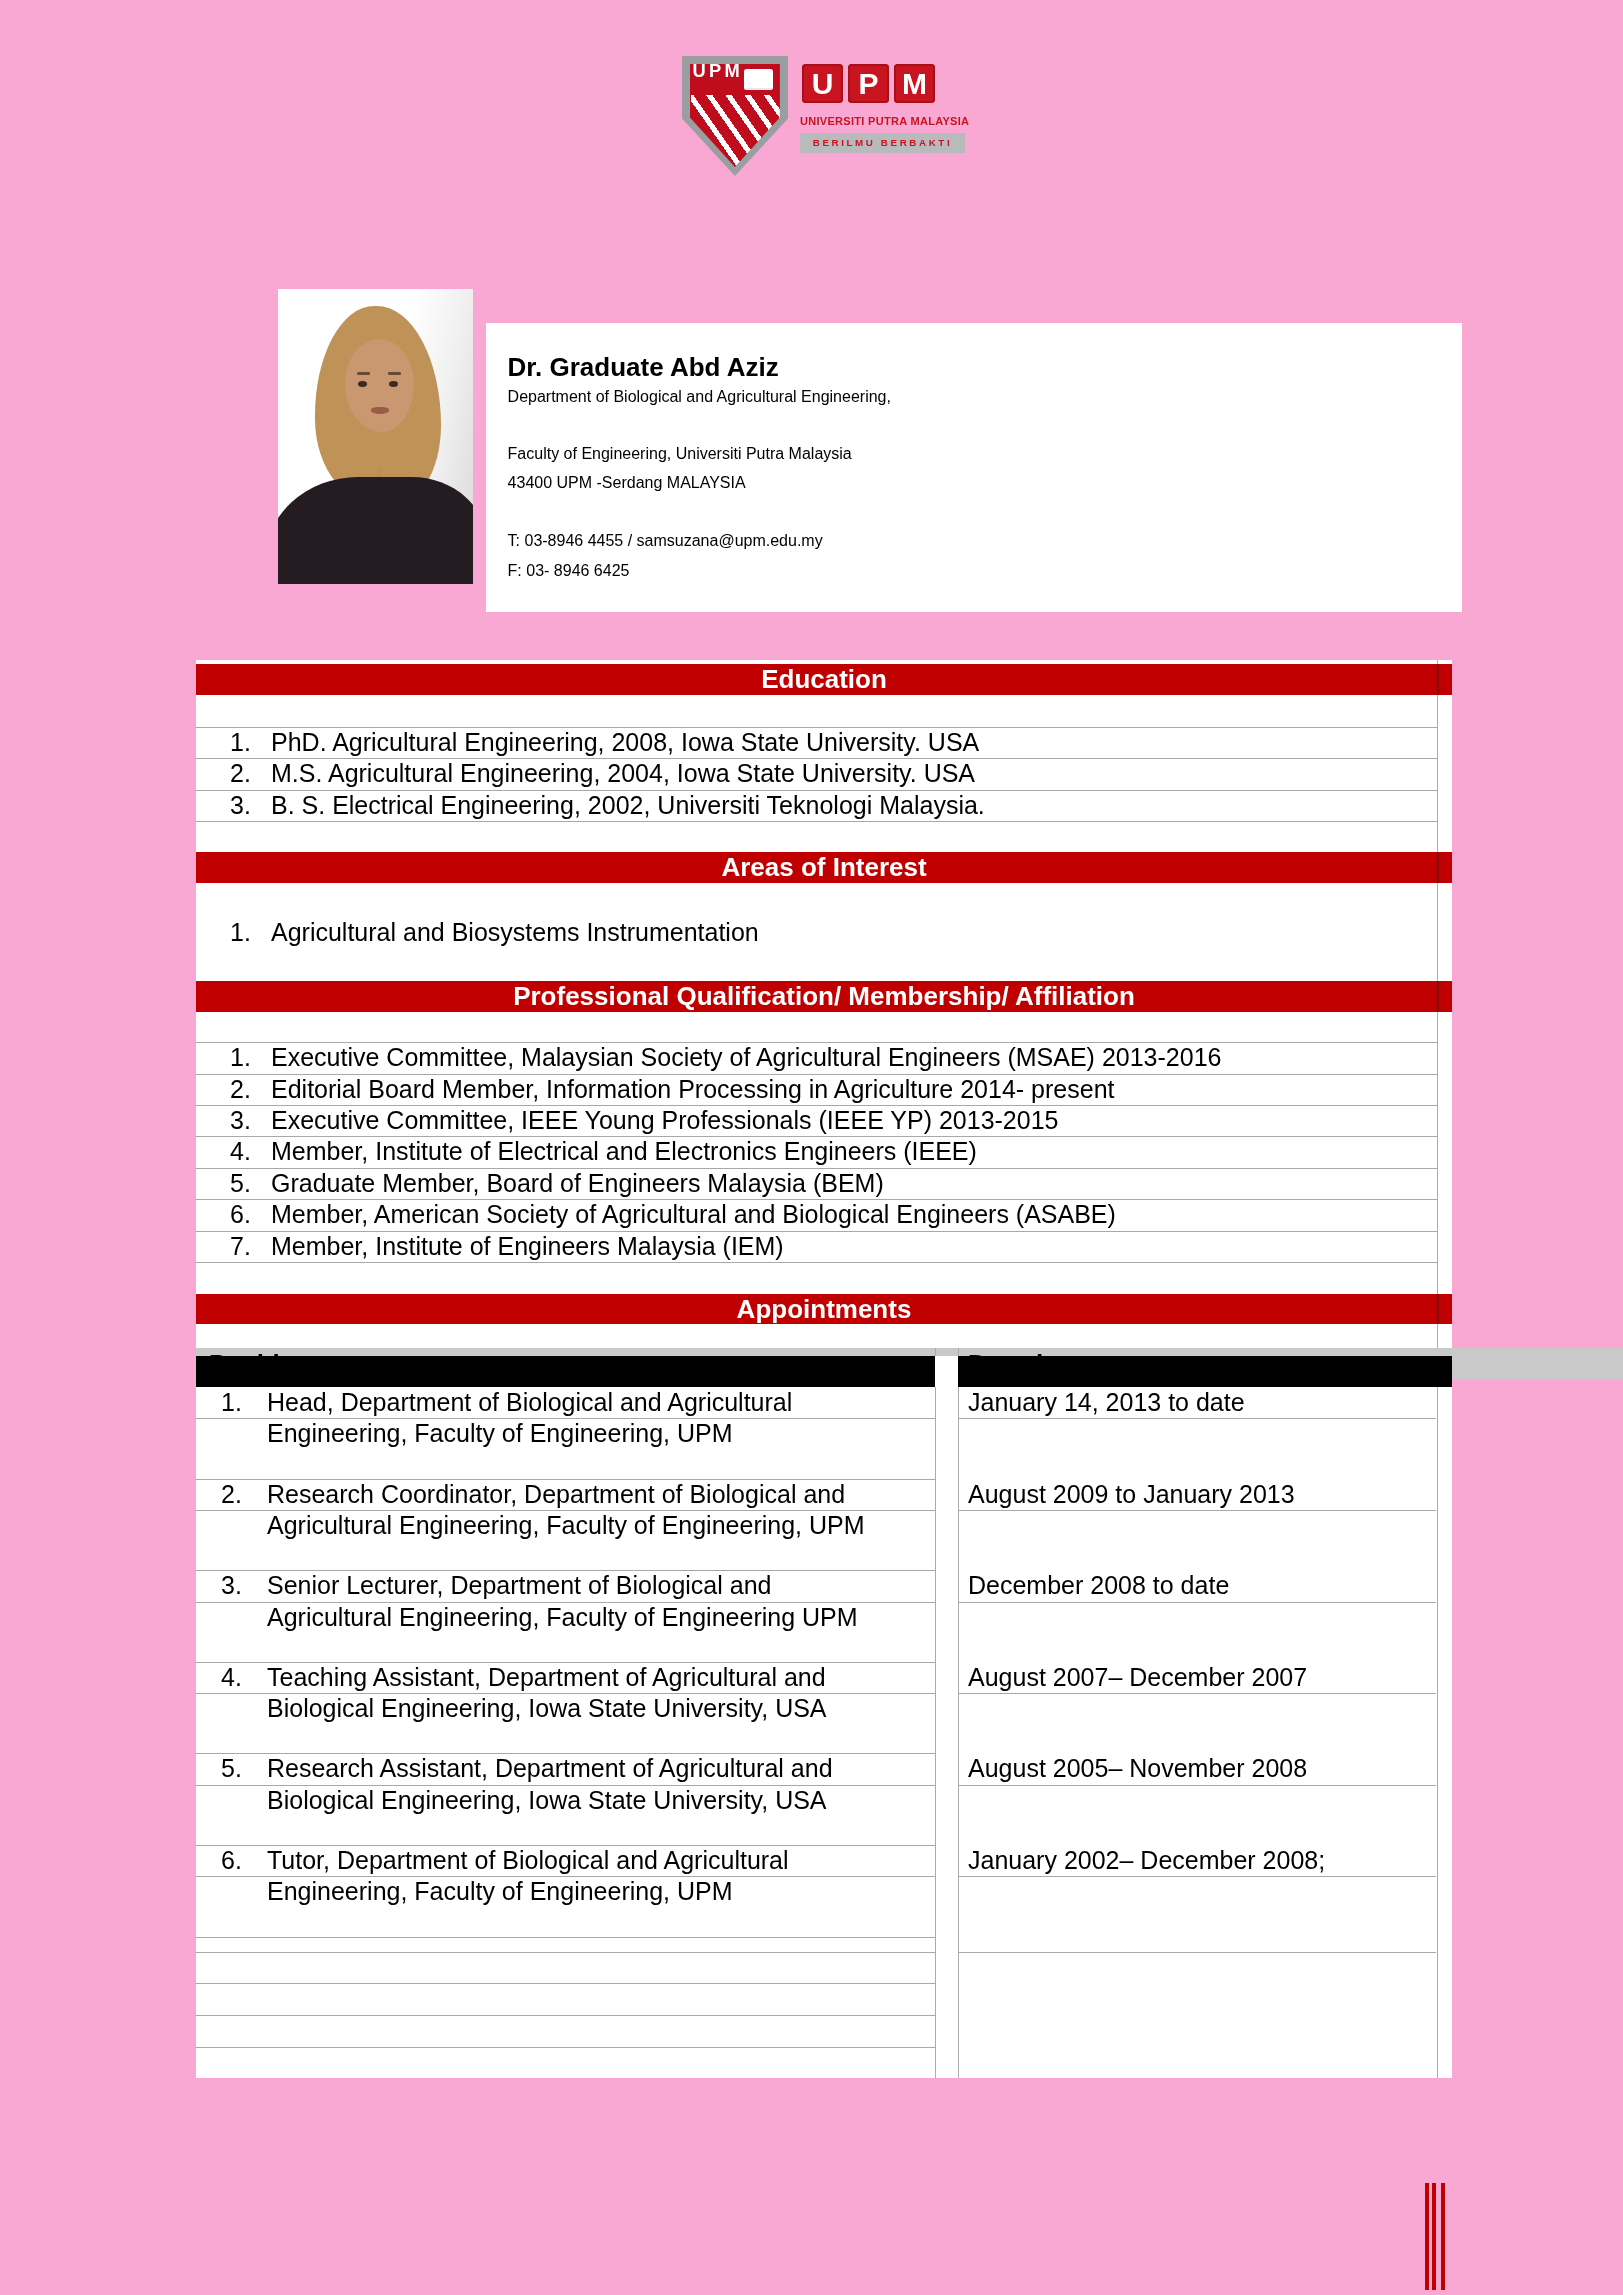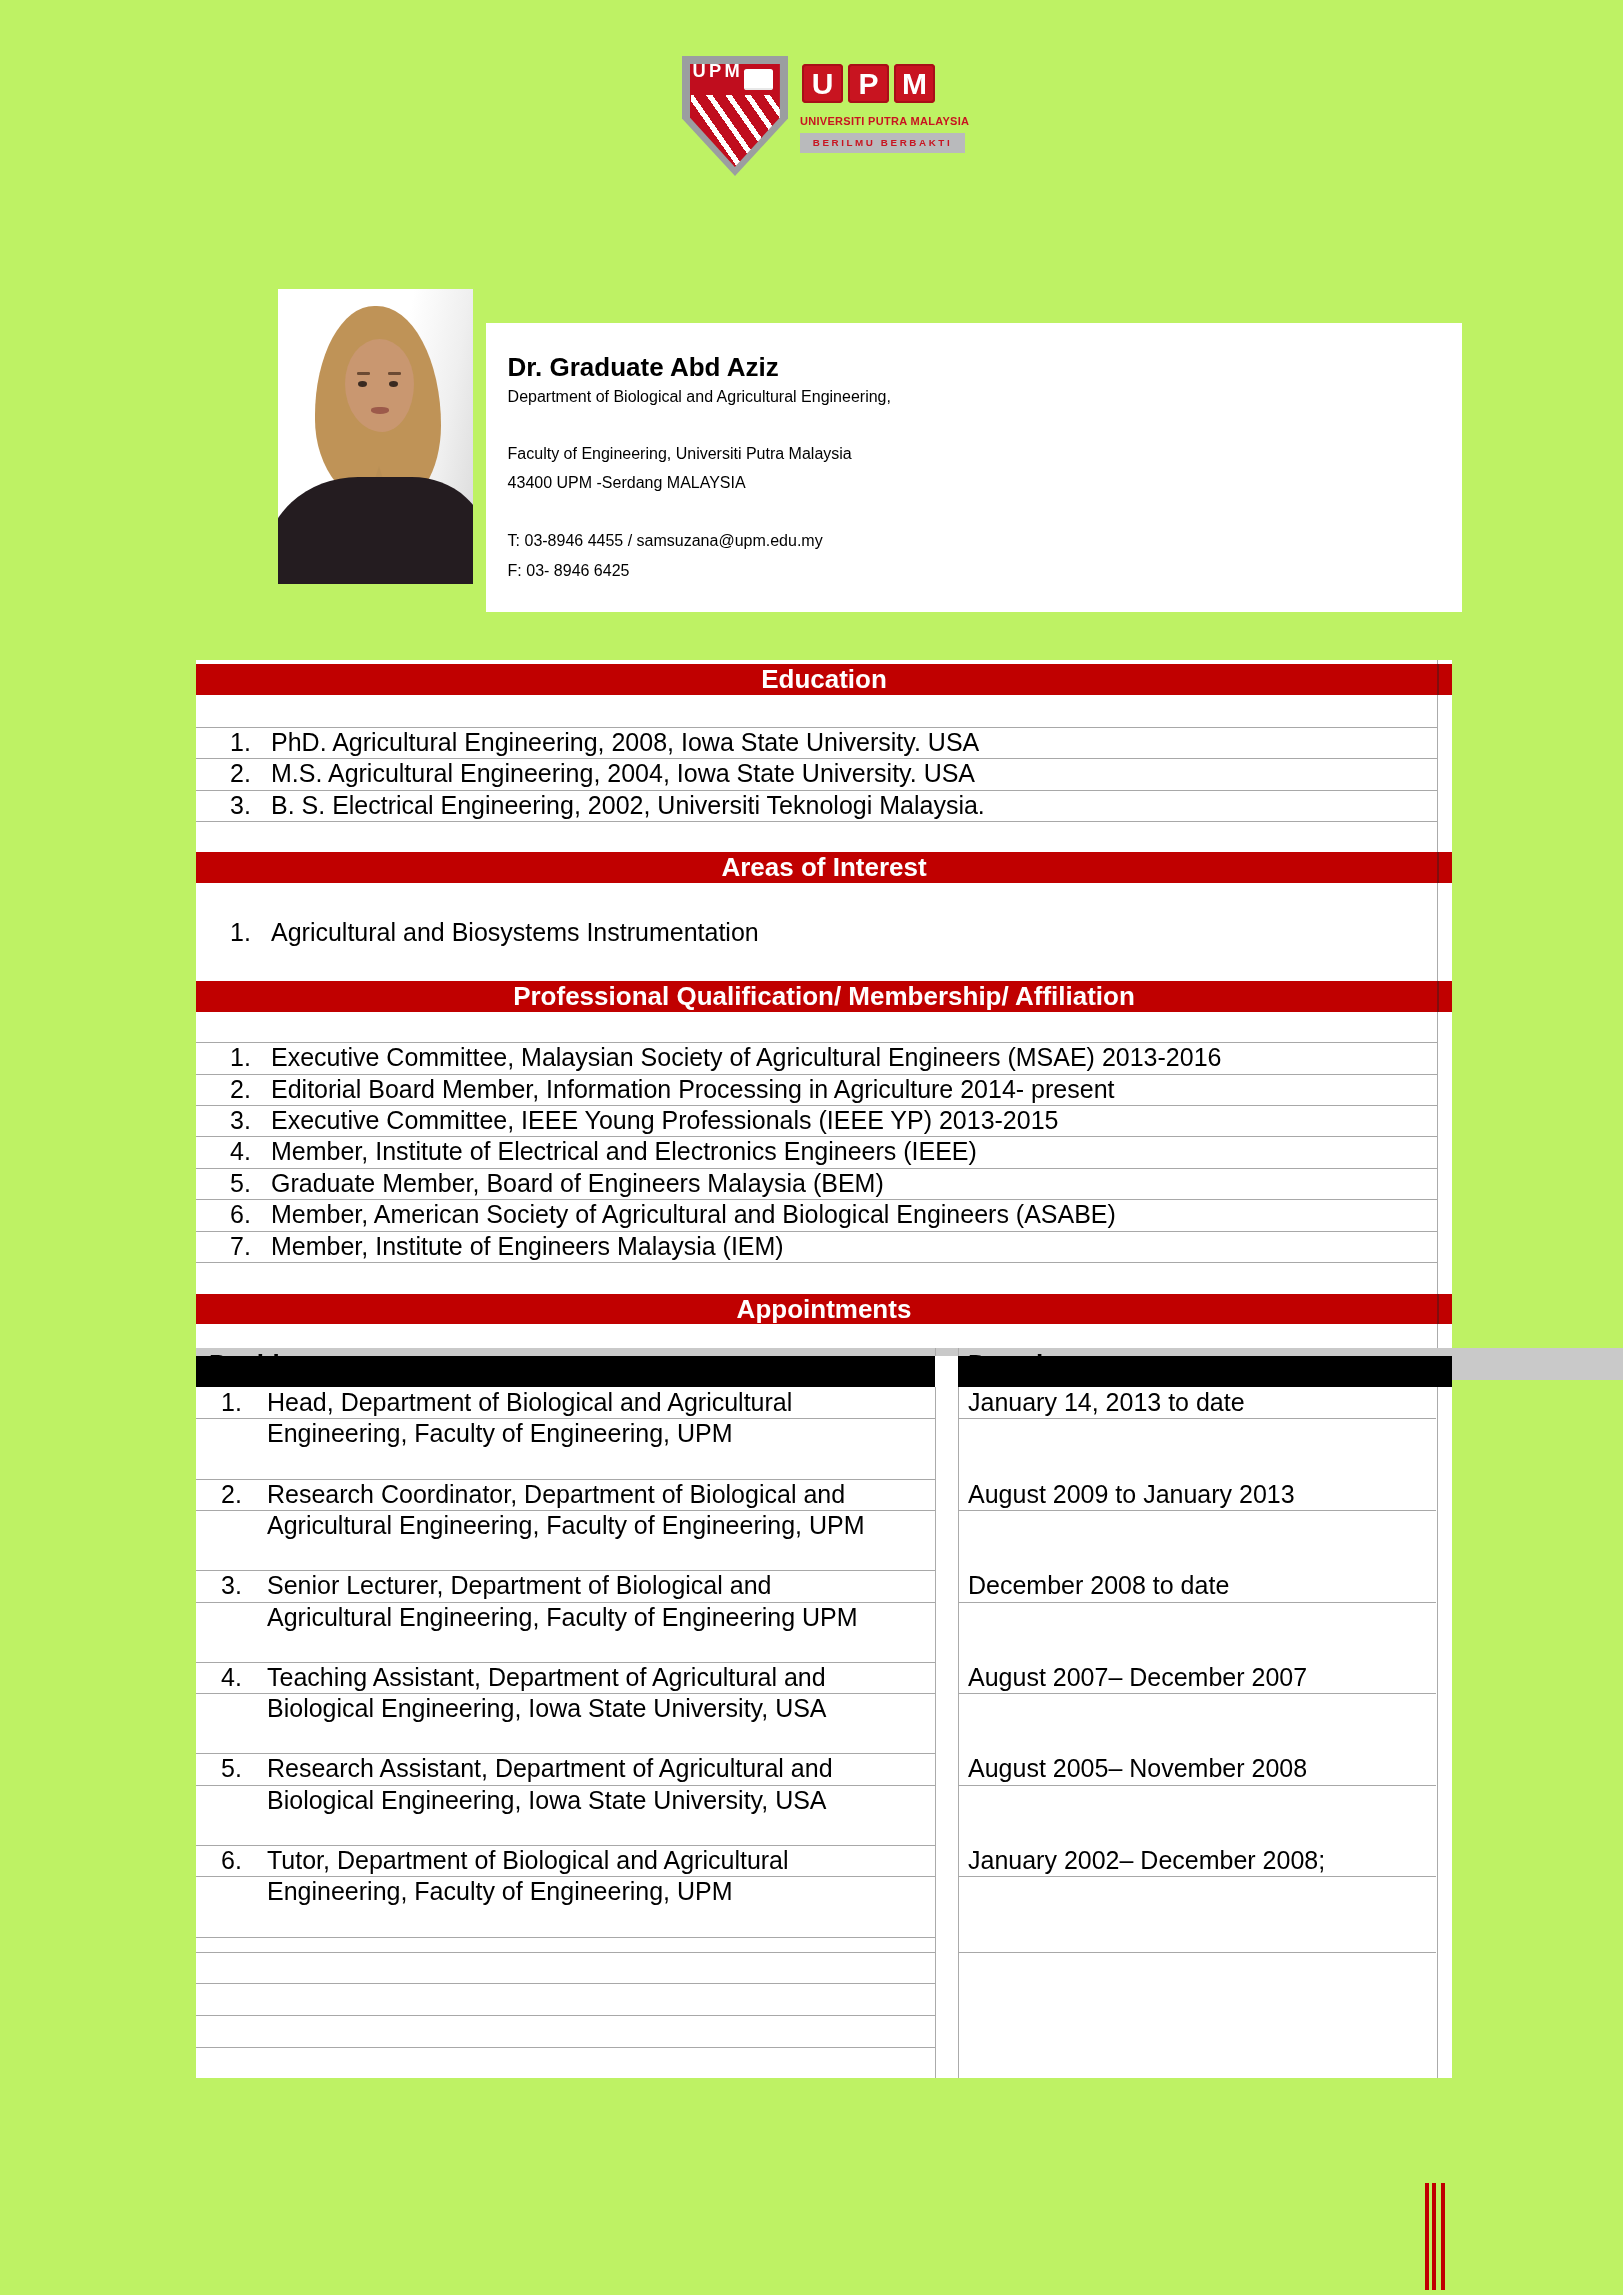--- a/index.html
+++ b/index.html
@@ -1,18 +1,18 @@
 <!DOCTYPE html>
 <html style="font-size:10.5px"><head>
 <meta charset="utf-8">
 <style>
   * { margin:0; padding:0; box-sizing:border-box; }
   html,body { background:#000; }
   .page {
-    position:relative; width:1623px; height:2295px; background:#bef264;
+    position:relative; width:1623px; height:2295px; background:#f9a8d4;
     font-family:"Liberation Sans","DejaVu Sans",sans-serif; color:#000; overflow:hidden;
   }
   .abs { position:absolute; }
 
   
   .logo { left:682px; top:56px; width:257px; height:126px; }
   .shield { left:0; top:0; width:106px; height:120px; background:#9b9ea0;
             clip-path:polygon(0 0,100% 0,100% 52%,50% 100%,0 52%); }
   .shield-inner { left:7.9px; top:7.9px; width:90px; height:103px; background:#c00d1e;
             clip-path:polygon(0 0,100% 0,100% 52%,50% 100%,0 52%); overflow:hidden; }

